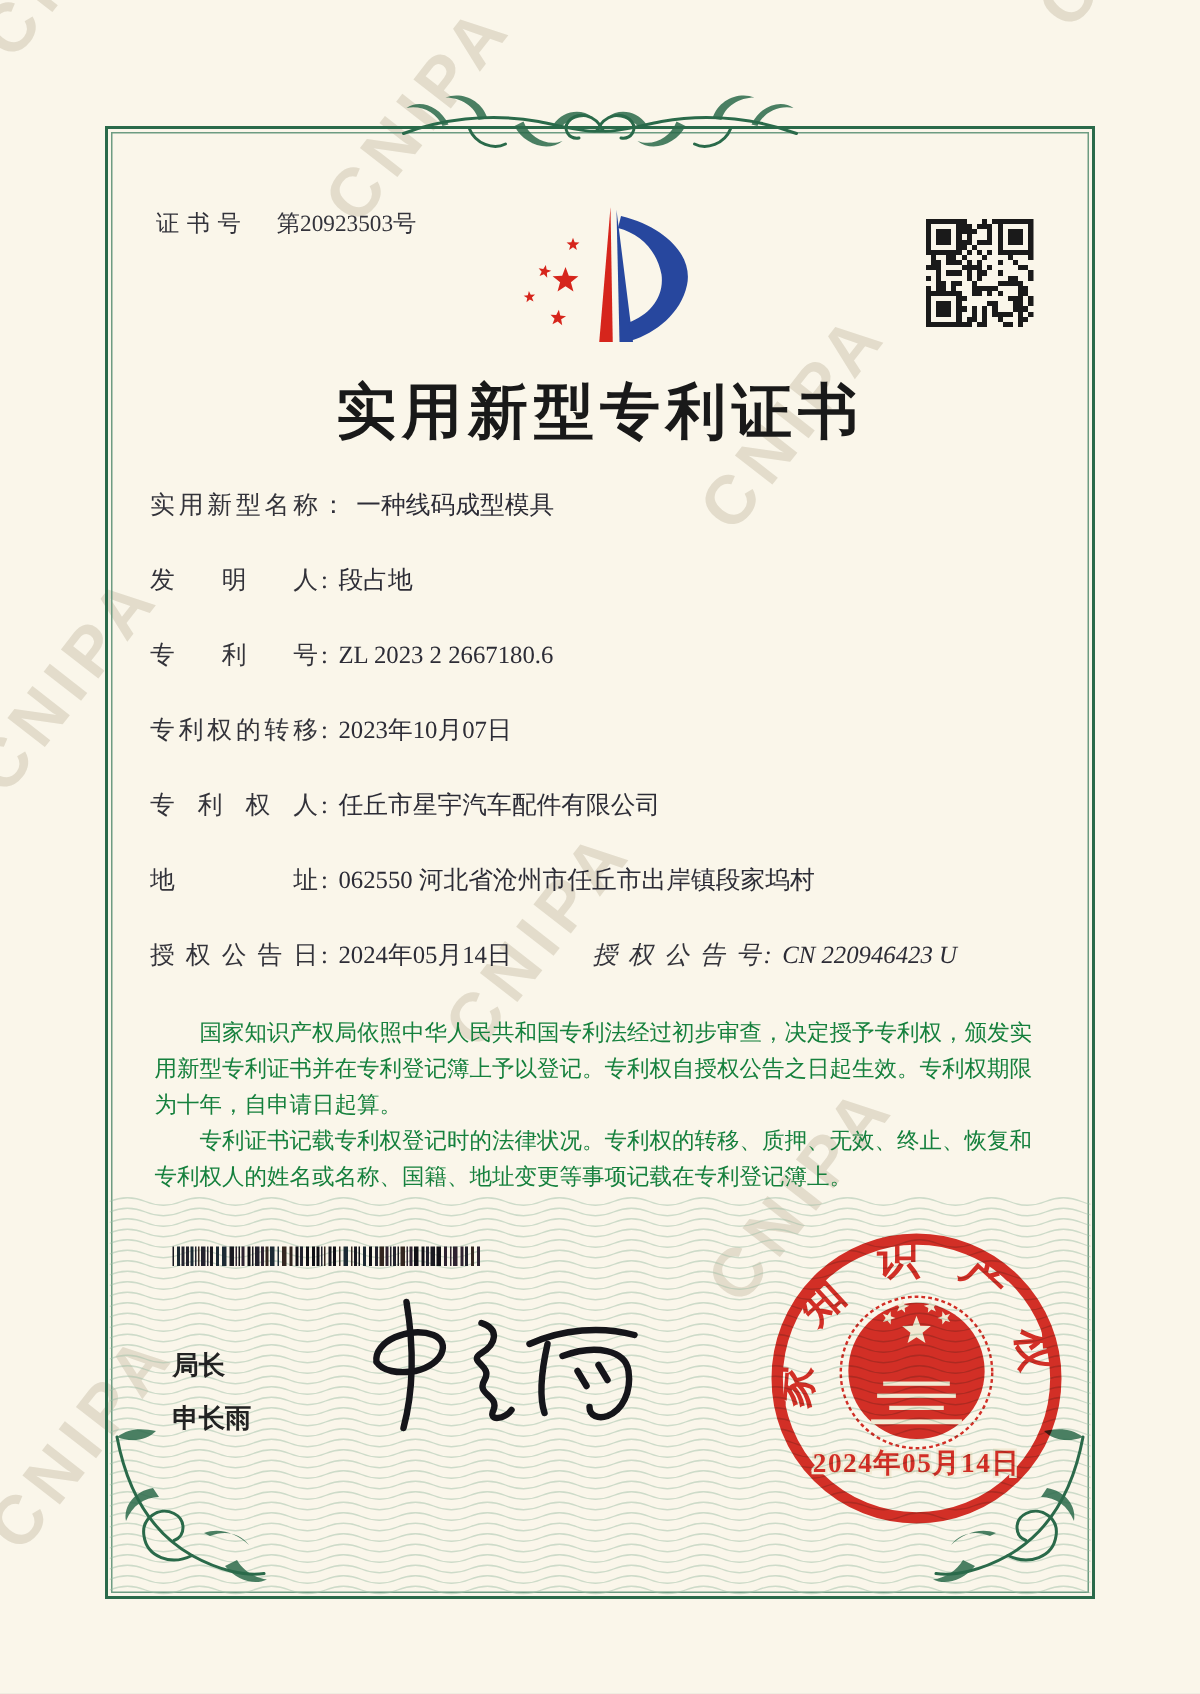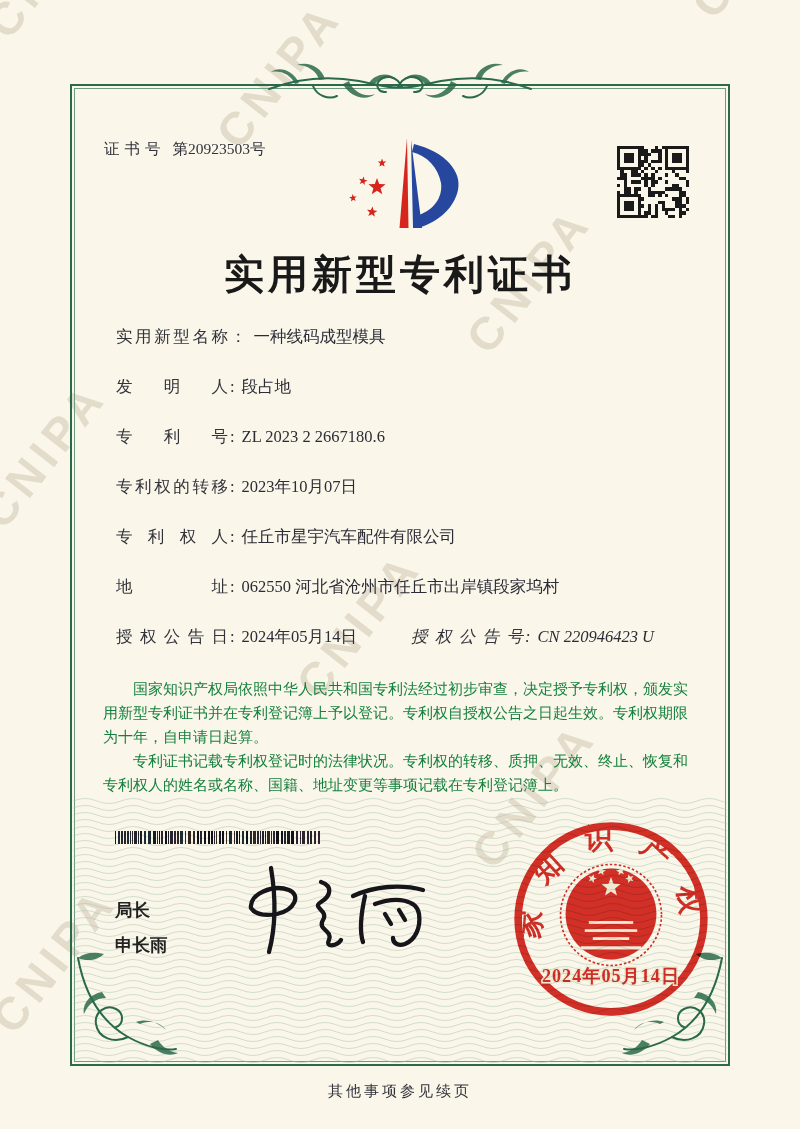--- a/index.html
+++ b/index.html
@@ -12,27 +12,27 @@
   .frame{position:absolute;left:70px;top:84px;width:660px;height:982px;
          border:2.5px solid var(--frame-green,#2a6a4a);z-index:1;box-sizing:border-box;}
   .frame::after{content:"";position:absolute;inset:2px;border:1px solid #6d9c82;pointer-events:none;}
   #waves{position:absolute;left:73px;top:797px;z-index:1;pointer-events:none;}
   #waves path{fill:none;stroke:#9fc0a7;stroke-width:.9;opacity:.5;}
   .ornament{position:absolute;z-index:2;pointer-events:none;}
   .fl-s{fill:none;stroke:var(--frame-green,#2a6a4a);stroke-width:2;stroke-linecap:round;}
   .fl-f{fill:var(--frame-green,#2a6a4a);opacity:.85;stroke:none;}
   
   .cert-no{position:absolute;left:104px;top:139px;font-size:15.5px;color:#33333b;z-index:3;}
-  .cert-no .lab{letter-spacing:5px;margin-right:7px;text-align:center;}
+  .cert-no .lab{letter-spacing:5px;margin-right:19px;text-align:center;}
   .logo{position:absolute;left:330px;top:130px;z-index:3;}
   .qr{position:absolute;left:617px;top:146px;z-index:3;}
   .title{position:absolute;left:0;top:247px;width:100%;text-align:center;font-size:40px;font-weight:700;
          letter-spacing:4px;color:#191919;z-index:3;}
   
-  .fields{position:absolute;left:116px;top:324px;width:600px;z-index:3;}
+  .fields{position:absolute;left:100px;top:324px;width:600px;z-index:3;}
   .frow{position:relative;height:48px;line-height:21px;padding-top:2px;font-size:16.5px;color:#2e2e38;}
   .f-label{display:inline-block;width:112px;text-align:justify;text-align-last:justify;text-justify:inter-character;
            color:#33333a;font-weight:500;vertical-align:top;}
   .f-colon{display:inline-block;margin:0 7px 0 2px;}
   .f-value{color:#2c2c36;}
   .grant-no{position:absolute;left:295px;top:2px;font-style:italic;}
   
   .paras{position:absolute;left:103px;top:648px;width:594px;z-index:3;font-size:15px;line-height:24px;color:#15803d;margin-top:29px;}
   .paras p{margin:0;text-indent:2em;}
   
@@ -526,15 +526,14 @@
       </g>
     <g fill="#f7f2e4">
       <rect x="82" y="106" width="44" height="2.8"></rect>
       <rect x="78" y="114" width="52" height="2.8"></rect>
       <rect x="86" y="122" width="36" height="2.8"></rect>
       <rect x="74" y="131" width="60" height="3.2"></rect>
     </g>
     <text x="104" y="166" text-anchor="middle" font-size="18" font-weight="700" fill="var(--seal-red,#d5251d)" letter-spacing="1" stroke="#f6f3e7" stroke-width="3" paint-order="stroke" font-family="Liberation Serif, DejaVu Serif, serif">2024年05月14日</text>
   </svg>
 
-  <div class="cont-note">其他事项参见续页</div>
 
 </div>
 
 </body></html>

